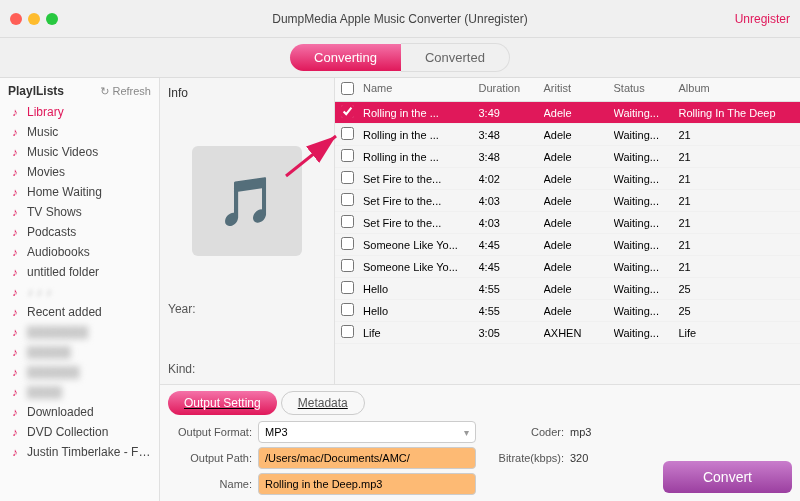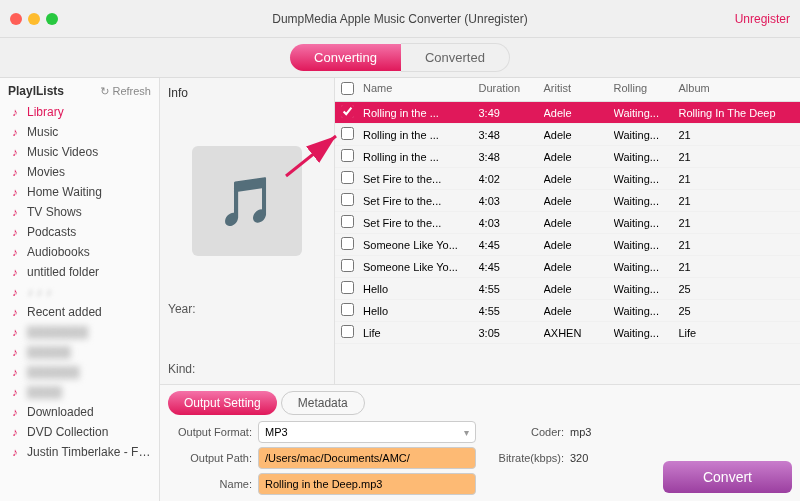--- a/index.html
+++ b/index.html
@@ -266,20 +266,21 @@
 
     
     .bottom-panel {
       border-top: 1px solid #e0e0e0;
       background: #f8f8f8;
     }
     .bottom-tabs {
       display: flex;
       padding: 6px 8px 0 8px;
       gap: 4px;
+      text-decoration: underline;
     }
     .bottom-tab-active {
       background: linear-gradient(to bottom, #f472a8, #e0185a);
       color: white;
       border: none;
       border-radius: 14px;
       padding: 4px 16px;
       font-size: 12px;
       cursor: pointer;
     }
@@ -492,21 +493,21 @@
       </div>
 
       <div class="track-list">
         <div class="track-list-header">
           <div class="col-header">
             <input type="checkbox" class="track-checkbox" style="width: 13px; height: 13px;">
           </div>
           <div class="col-header">Name</div>
           <div class="col-header">Duration</div>
           <div class="col-header">Aritist</div>
-          <div class="col-header">Rolling</div>
+          <div class="col-header">Status</div>
           <div class="col-header">Album</div>
         </div>
 
         <div id="track-rows-container">
             <div class="track-row selected">
       <div class="cell">
         <input type="checkbox" class="track-checkbox" checked="" style="">
       </div>
       <div class="cell">Rolling in the ...</div>
       <div class="cell">3:49</div>

